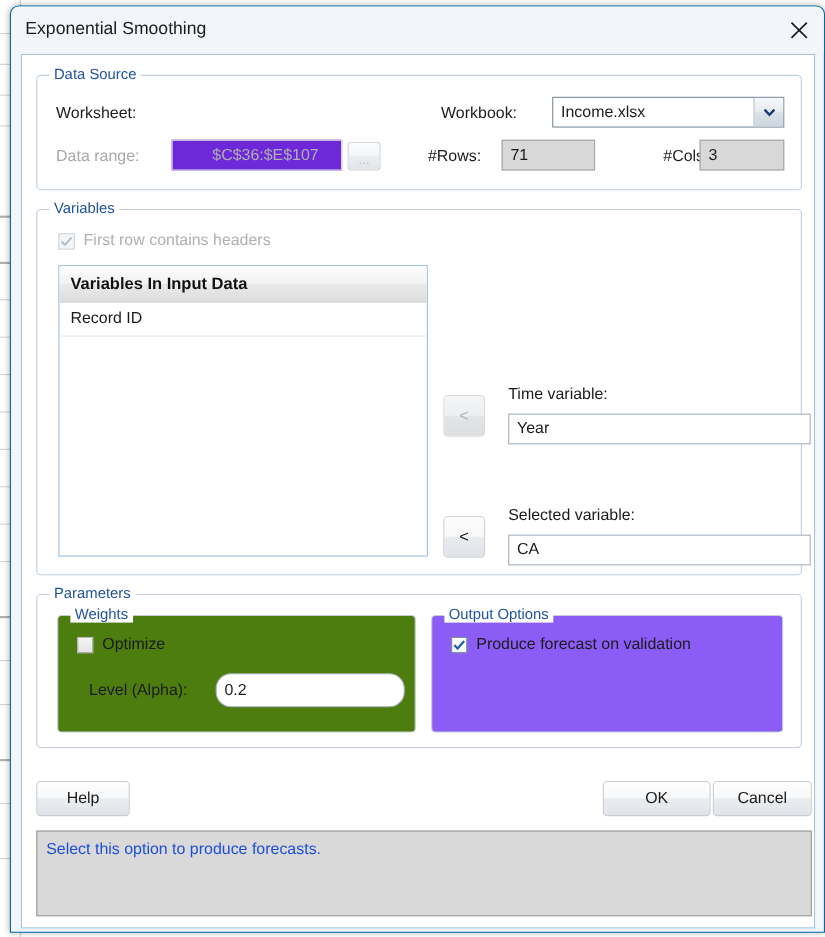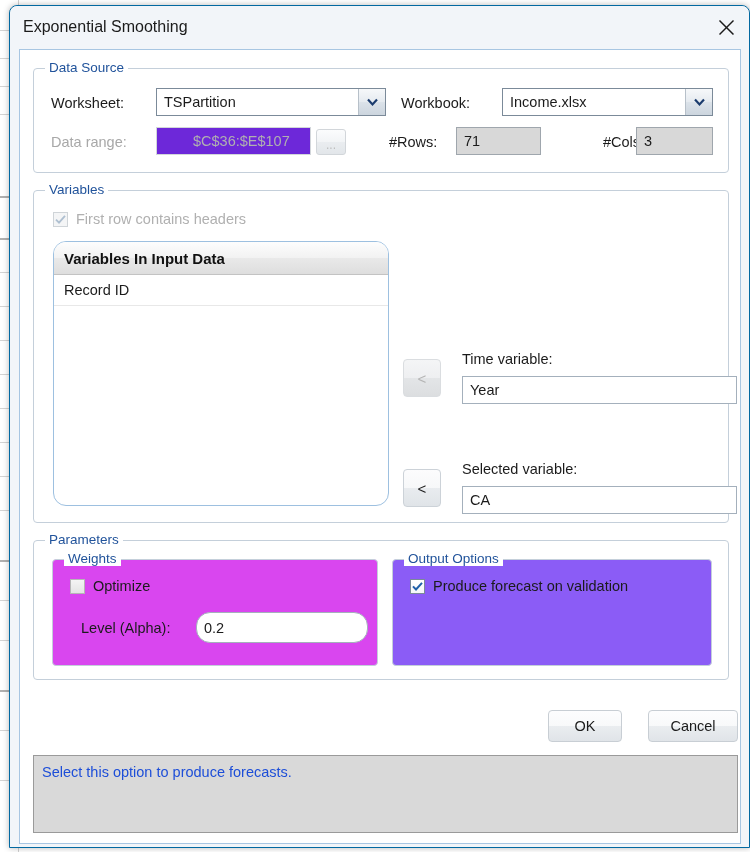--- a/index.html
+++ b/index.html
@@ -343,28 +343,20 @@
       </svg>
     </div>
   </div>
 
   <div id="client">
 
     <div class="group" style="left:13px; top:18px; width:696px; height:105px;">
       <span class="legend">Data Source</span>
 
       <span class="lbl" style="left:17px; top:26px;">Worksheet:</span>
-      <div class="combo" style="left:122px; top:19px; width:230px;">
-        <div class="val">TSPartition</div>
-        <div class="arrow">
-          <svg width="11" height="8" viewBox="0 0 11 8">
-              <path d="M1 1.6 L5.5 6.4 L10 1.6" fill="none" stroke="#1b3c6e" stroke-width="2.2"></path>
-            </svg>
-        </div>
-      </div>
 
       <span class="lbl" style="left:367px; top:26px;">Workbook:</span>
       <div class="combo" style="left:468px; top:19px; width:211px;">
         <div class="val">Income.xlsx</div>
         <div class="arrow">
           <svg width="11" height="8" viewBox="0 0 11 8">
               <path d="M1 1.6 L5.5 6.4 L10 1.6" fill="none" stroke="#1b3c6e" stroke-width="2.2"></path>
             </svg>
         </div>
       </div>
@@ -385,38 +377,38 @@
 
       <div class="cbrow" style="left:19px; top:20px;">
         <span class="cbox disabled">
           <svg width="11" height="9" viewBox="0 0 11 9">
               <path d="M1 4.6 L4 7.6 L10 0.9" fill="none" stroke="#aebfd0" stroke-width="1.8"></path>
             </svg>
         </span>
         <span class="cblabel dim">First row contains headers</span>
       </div>
 
-      <div id="varlist" style="left:19px; top:50px; width:336px; height:265px;border-radius:13px;">
+      <div id="varlist" style="left:19px; top:50px; width:336px; height:265px;">
         <div class="lhead">Variables In Input Data</div>
         <div class="lrow">Record ID</div>
       </div>
 
       <div class="movebtn disabled" style="left:369px; top:168px;">&lt;</div>
       <span class="lbl" style="left:428px; top:160px;">Time variable:</span>
       <div class="tbox" style="left:428px; top:185px; width:275px;">Year</div>
 
       <div class="movebtn" style="left:369px; top:278px;">&lt;</div>
       <span class="lbl" style="left:428px; top:270px;">Selected variable:</span>
       <div class="tbox" style="left:428px; top:295px; width:275px;">CA</div>
     </div>
 
     <div class="group" style="left:13px; top:490px; width:696px; height:140px;">
       <span class="legend">Parameters</span>
 
-      <div class="group" style="left:18px; top:18px; width:326px; height:107px; background:#d946ef;">
+      <div class="group" style="left:18px; top:18px; width:326px; height:107px; background:#4d7c0f;">
         <span class="legend">Weights</span>
 
         <div class="cbrow" style="left:17px; top:18px;">
           <span class="cbox grey"></span>
           <span class="cblabel">Optimize</span>
         </div>
 
         <span class="lbl" style="left:28px; top:60px;">Level (Alpha):</span>
         <div class="tbox" style="left:143px; top:52px; width:172px; height:31px;border-radius:14px;">0.2</div>
       </div>
@@ -428,21 +420,22 @@
           <span class="cbox">
             <svg width="11" height="9" viewBox="0 0 11 9">
                 <path d="M1 4.4 L4 7.5 L10 0.8" fill="none" stroke="#1f5fa8" stroke-width="2"></path>
               </svg>
           </span>
           <span class="cblabel">Produce forecast on validation</span>
         </div>
       </div>
     </div>
 
-    <div class="pbtn" style="left:528px; top:660px; width:74px;">OK</div>
+    <div class="pbtn" style="left:13px; top:660px; width:85px;">Help</div>
+    <div class="pbtn" style="left:528px; top:660px; width:98px;">OK</div>
     <div class="pbtn" style="left:628px; top:660px; width:90px;">Cancel</div>
 
     <div id="statusbar" style="left:13px; top:705px; width:705px; height:78px;">
       <span>Select this option to produce forecasts.</span>
     </div>
 
   </div>
 </div>
 
 </body></html>

